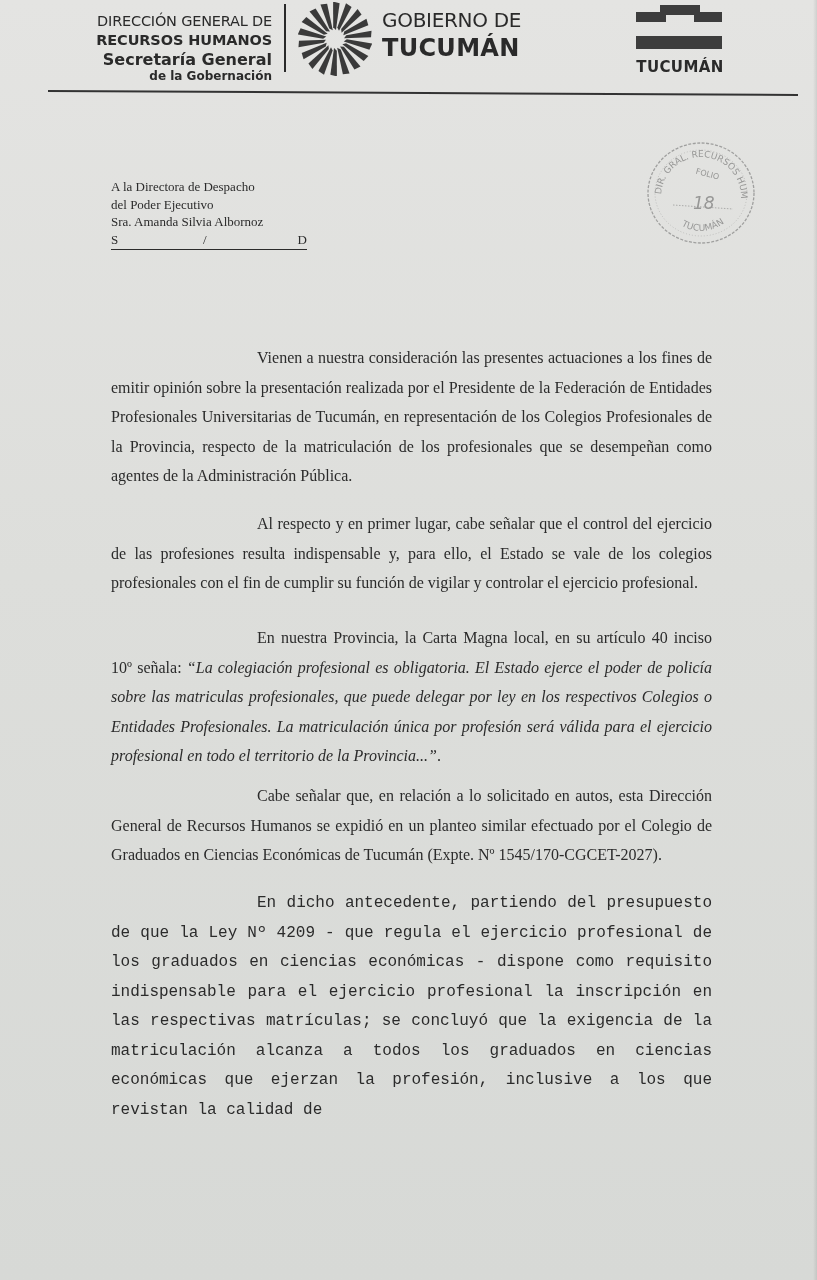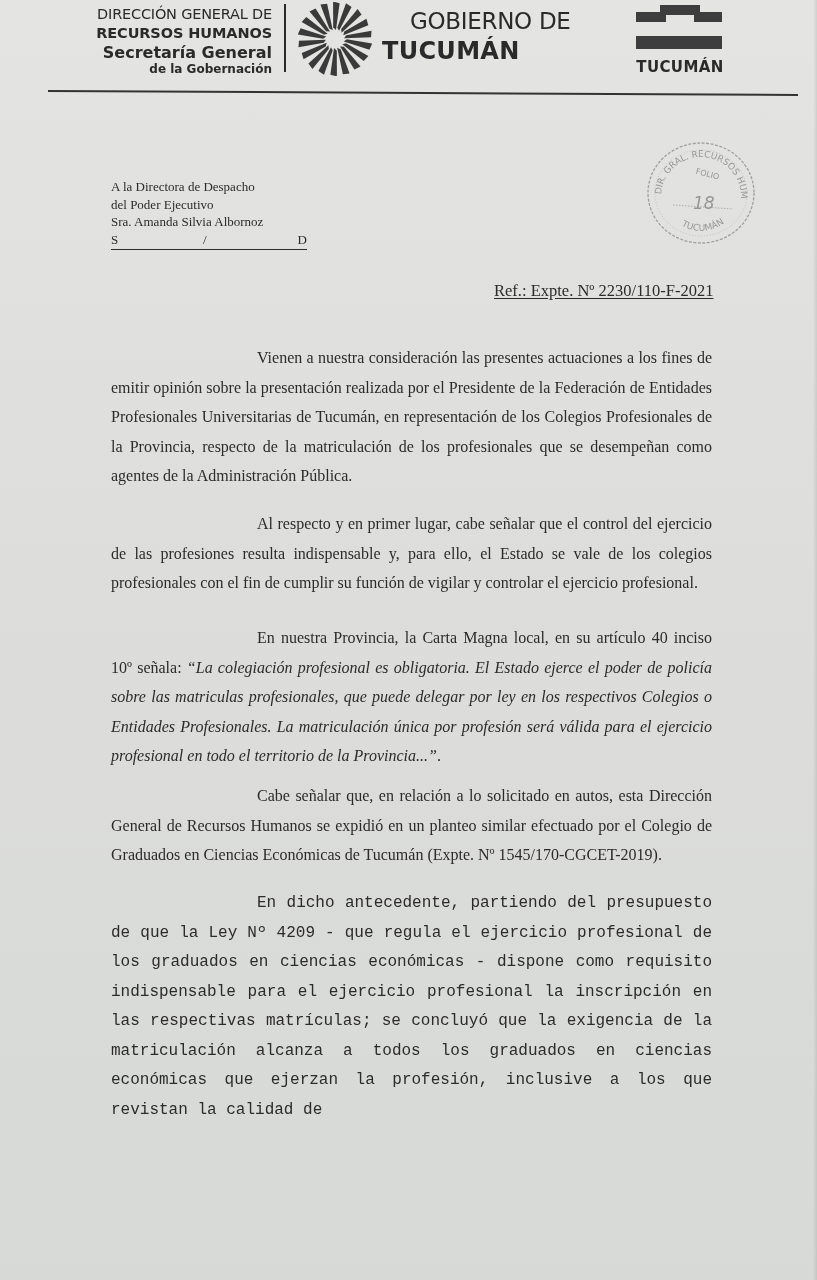--- a/index.html
+++ b/index.html
@@ -24,21 +24,21 @@
     
     .hdr-left {
       position: absolute;
       left: 80px; top: 0px;
       width: 192px;
       text-align: right;
       font-family: "DejaVu Sans", "Liberation Sans", sans-serif;
       color: #2a2a2a;
       line-height: 1;
     }
-    .hdr-left .l1 { font-size: 14.5px; letter-spacing: -0.2px; margin-top: 7px; font-weight: normal; }
+    .hdr-left .l1 { font-size: 14.5px; letter-spacing: -0.2px; margin-top: 14px; font-weight: normal; }
     .hdr-left .l2 { font-size: 14.5px; font-weight: bold; margin-top: 4px; letter-spacing: -0.1px; }
     .hdr-left .l3 { font-size: 16px; font-weight: bold; margin-top: 5px; }
     .hdr-left .l4 { font-size: 12px; font-weight: bold; margin-top: 2px; }
     .hdr-sep {
       position: absolute;
       left: 284px; top: 4px;
       width: 2px; height: 68px;
       background: #2a2a2a;
     }
     .sun-logo {
@@ -46,21 +46,21 @@
       left: 298px; top: 2px;
       width: 74px; height: 74px;
     }
     .gob-text {
       position: absolute;
       left: 382px; top: 10px;
       font-family: "DejaVu Sans", "Liberation Sans", sans-serif;
       color: #2a2a2a;
       line-height: 1;
     }
-    .gob-text .g1 { font-size: 23px; letter-spacing: -0.3px; margin-left: 28px; }
+    .gob-text .g1 { font-size: 20px; letter-spacing: -0.3px; }
     .gob-text .g2 { font-size: 24px; font-weight: bold; margin-top: 6px; letter-spacing: 0.3px; }
     .tuc-logo {
       position: absolute;
       left: 636px; top: 2px;
       width: 88px; height: 72px;
     }
     .tuc-logo .bar {
       position: absolute;
       background: #3d3d3d;
     }
@@ -222,22 +222,21 @@
     <div>A la Directora de Despacho</div>
     <div>del Poder Ejecutivo</div>
     <div>Sra. Amanda Silvia Albornoz</div>
     <div class="sd">
       <span style="left:0;">S</span>
       <span style="left:92px;">/</span>
       <span style="right:0;">D</span>
     </div>
   </div>
 
-  <div class="ref-line">Ref.: Expte. Nº 2230/110-F-2021</div>
 
   <div class="para p1">Vienen a nuestra consideración las presentes actuaciones a los fines de emitir opinión sobre la presentación realizada por el Presidente de la Federación de Entidades Profesionales Universitarias de Tucumán, en representación de los Colegios Profesionales de la Provincia, respecto de la matriculación de los profesionales que se desempeñan como agentes de la Administración Pública.</div>
   <div class="para p2">Al respecto y en primer lugar, cabe señalar que el control del ejercicio de las profesiones resulta indispensable y, para ello, el Estado se vale de los colegios profesionales con el fin de cumplir su función de vigilar y controlar el ejercicio profesional.</div>
   <div class="para p3"><span>En nuestra Provincia, la Carta Magna local, en su artículo 40 inciso 10º señala: </span><i>“La colegiación profesional es obligatoria. El Estado ejerce el poder de policía sobre las matriculas profesionales, que puede delegar por ley en los respectivos Colegios o Entidades Profesionales. La matriculación única por profesión será válida para el ejercicio profesional en todo el territorio de la Provincia...”</i><span>.</span></div>
-  <div class="para p4">Cabe señalar que, en relación a lo solicitado en autos, esta Dirección General de Recursos Humanos se expidió en un planteo similar efectuado por el Colegio de Graduados en Ciencias Económicas de Tucumán (Expte. Nº 1545/170-CGCET-2019).</div>
+  <div class="para p4">Cabe señalar que, en relación a lo solicitado en autos, esta Dirección General de Recursos Humanos se expidió en un planteo similar efectuado por el Colegio de Graduados en Ciencias Económicas de Tucumán (Expte. Nº 1545/170-CGCET-2027).</div>
   <div class="para p5">En dicho antecedente, partiendo del presupuesto de que la Ley Nº 4209 - que regula el ejercicio profesional de los graduados en ciencias económicas - dispone como requisito indispensable para el ejercicio profesional la inscripción en las respectivas matrículas; se concluyó que la exigencia de la matriculación alcanza a todos los graduados en ciencias económicas que ejerzan la profesión, inclusive a los que revistan la calidad de</div>
 
   <div class="edge-shadow"></div>
 </div>
 
 </body></html>

